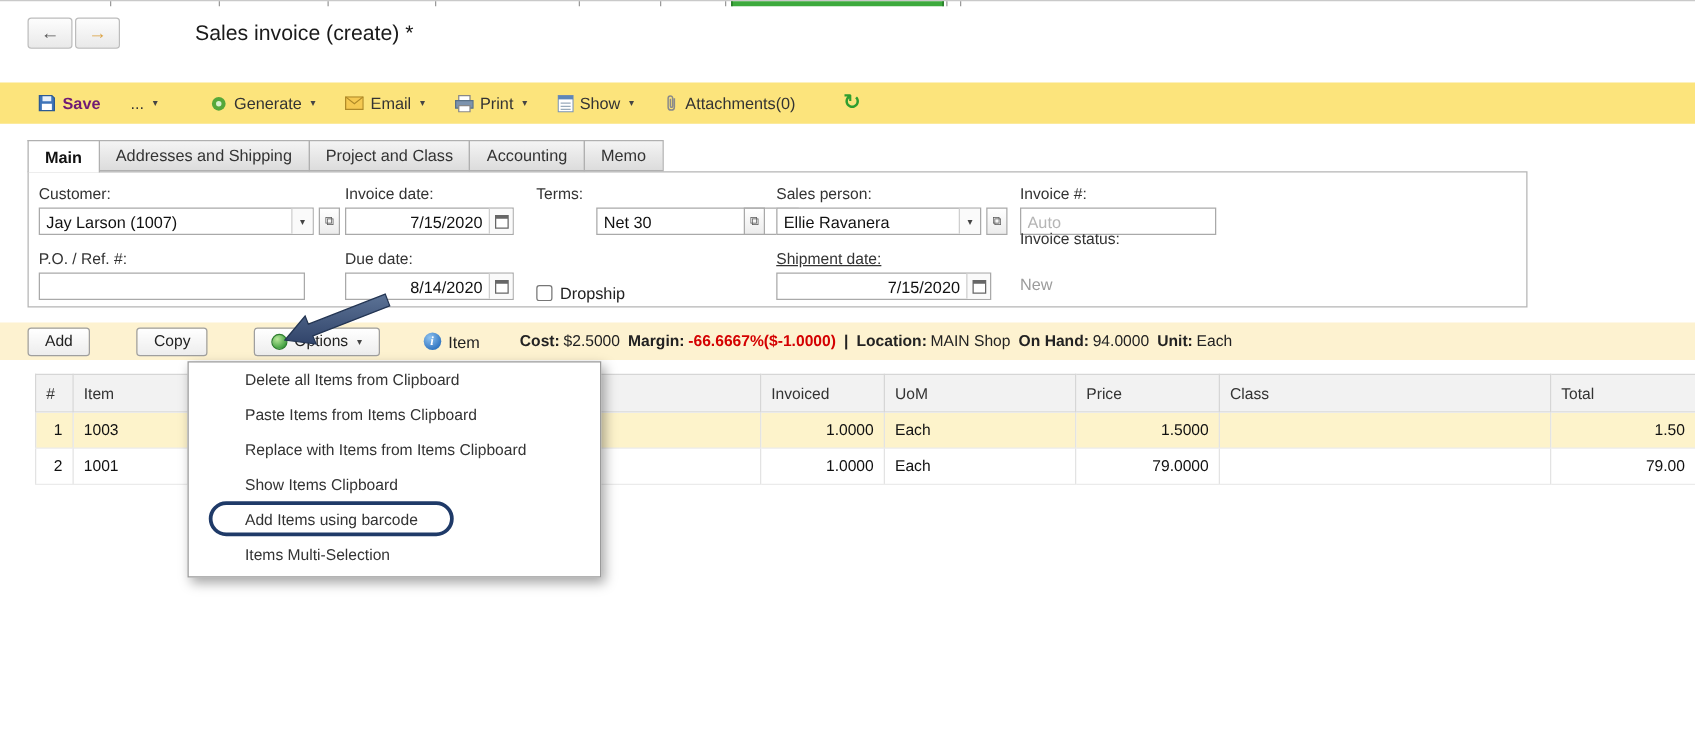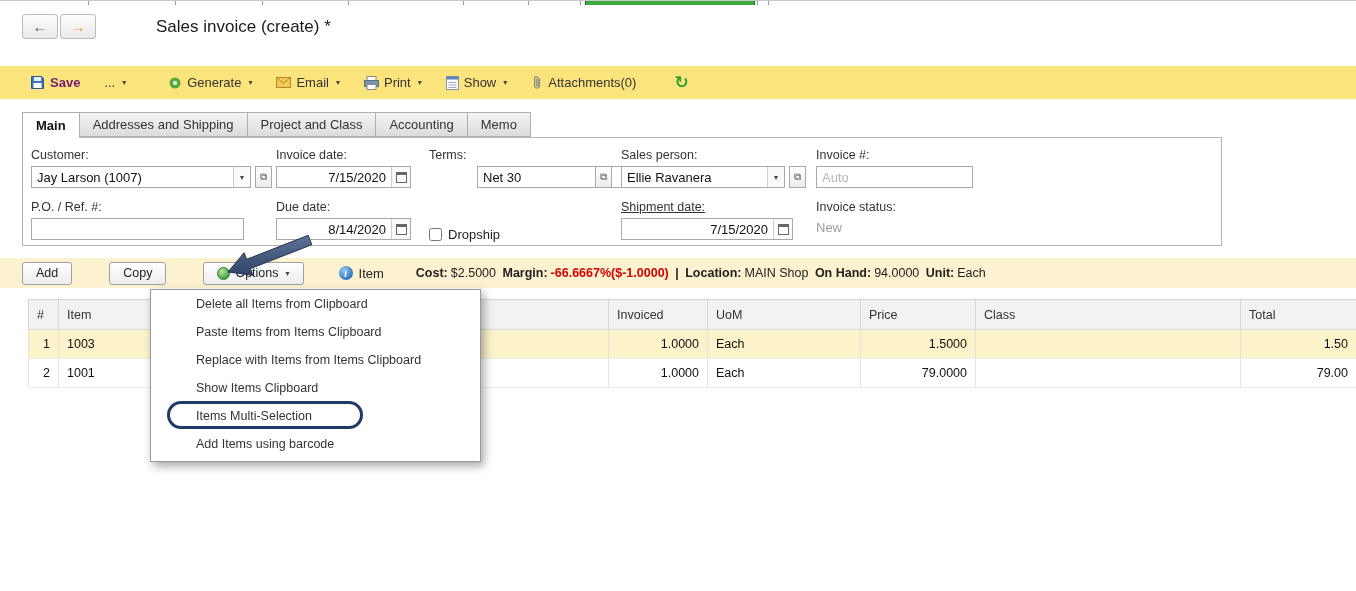--- a/index.html
+++ b/index.html
@@ -224,21 +224,21 @@
         <span>⧉</span>
       </button>
 
     <div class="plain-input-wrap" style="left:793px; top:28px; width:157px;">
       <input type="text" placeholder="Auto" style="">
     </div>
 
     <span class="flabel" style="left:8px; top:62px;">P.O. / Ref. #:</span>
     <span class="flabel" style="left:253px; top:62px;">Due date:</span>
     <span class="flabel" style="left:598px; top:62px;text-decoration:underline;">Shipment date:</span>
-    <span class="flabel" style="left:793px; top:62px;">Invoice status:</span>
+    <span class="flabel" style="left:793px; top:46px;">Invoice status:</span>
 
     <div class="plain-input-wrap" style="left:8px; top:80px; width:213px;">
       <input type="text" value="" style="">
     </div>
 
     <div class="datefield" style="left:253px; top:80px; width:135px;">
       <input type="text" value="8/14/2020" style="">
       <button class="cal-btn">
           <span class="cal-glyph"></span>
         </button>
@@ -330,22 +330,22 @@
         <td class="r">79.00</td>
       </tr>
     </tbody>
   </table>
 
   <div class="options-menu">
     <div class="menu-item">Delete all Items from Clipboard</div>
     <div class="menu-item">Paste Items from Items Clipboard</div>
     <div class="menu-item">Replace with Items from Items Clipboard</div>
     <div class="menu-item">Show Items Clipboard</div>
+    <div class="menu-item">Add Items using barcode</div>
     <div class="menu-item">Items Multi-Selection</div>
-    <div class="menu-item">Add Items using barcode</div>
     <div class="barcode-outline"></div>
   </div>
 
   <svg class="annot-arrow" viewBox="0 0 100 55">
     <defs>
       <linearGradient id="gradArrow" x1="0" y1="0" x2="0" y2="1">
         <stop offset="0" stop-color="#5c7396"></stop>
         <stop offset="1" stop-color="#31446a"></stop>
       </linearGradient>
     </defs>

